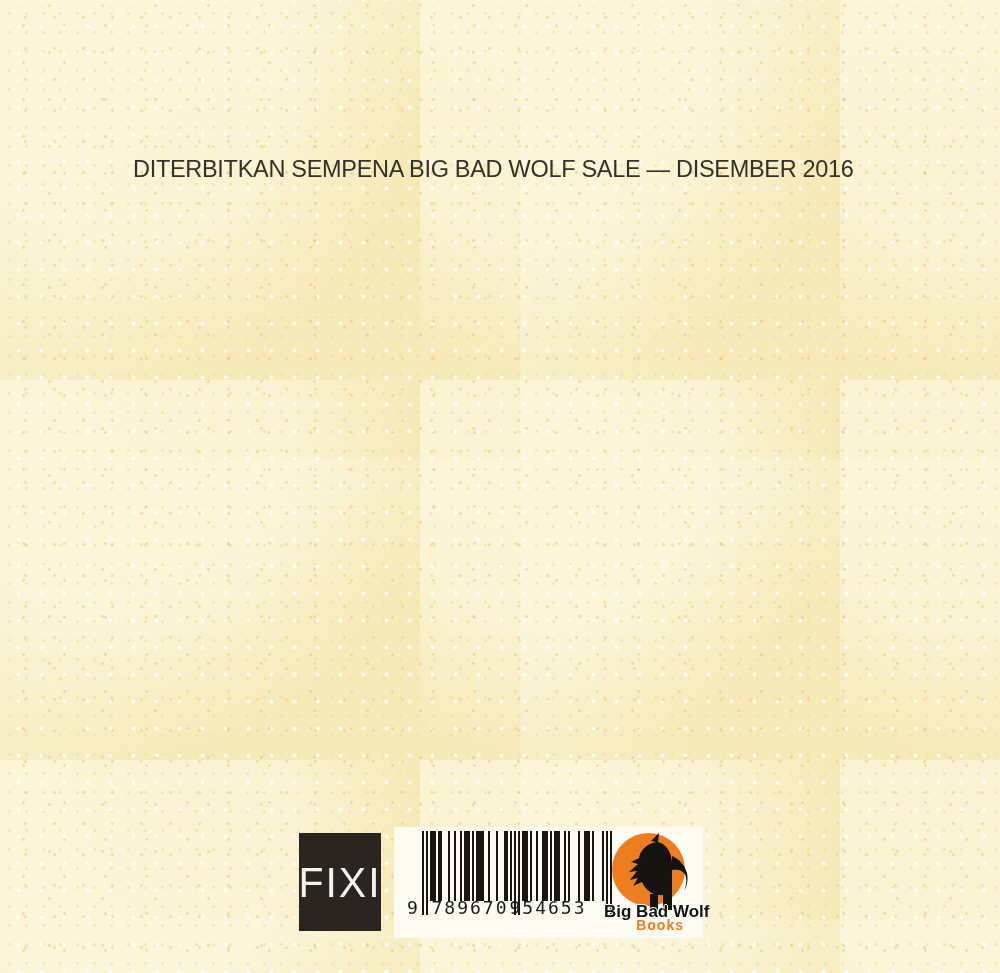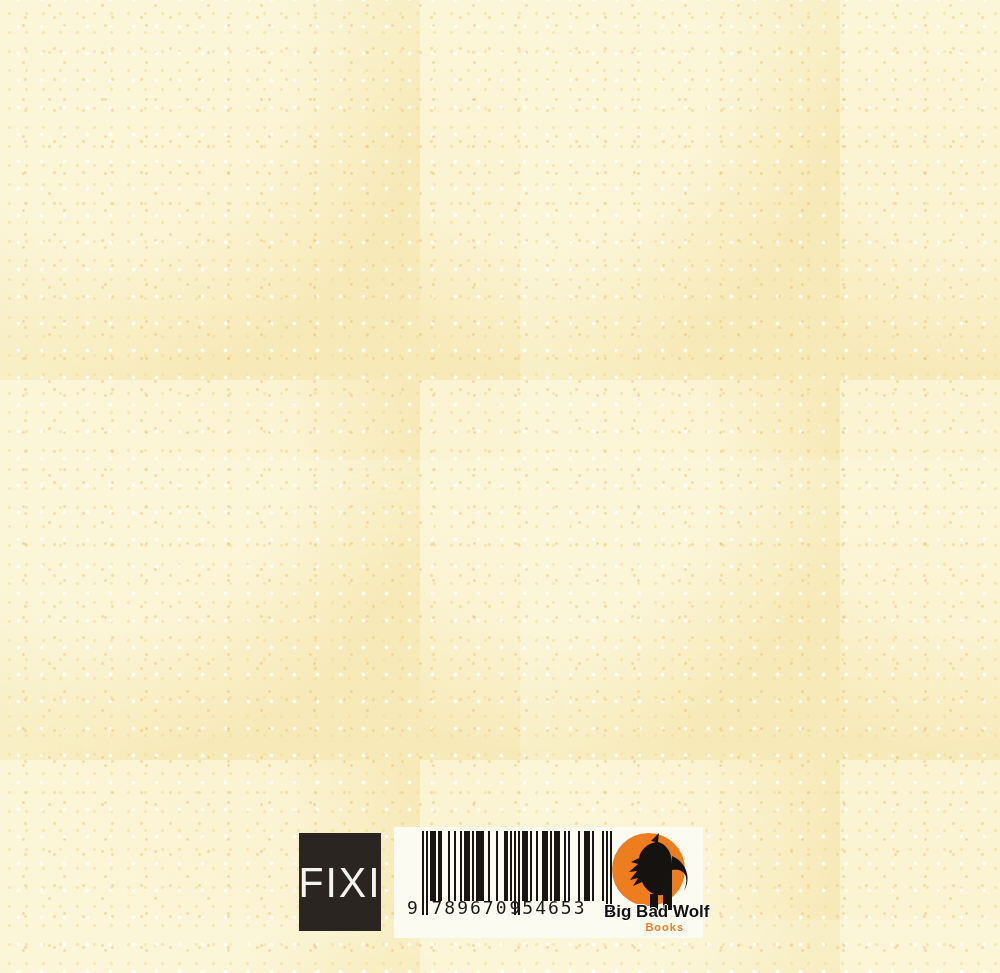--- a/index.html
+++ b/index.html
@@ -59,29 +59,30 @@
   }
   .bbw-wolf{position:absolute;left:0;top:0;width:94px;height:86px;}
   .bbw-title{
     position:absolute;left:0;bottom:13px;width:100%;text-align:center;
     font-size:17px;font-weight:bold;color:#141210;letter-spacing:0;
     text-shadow:1px 0 0 #fff,-1px 0 0 #fff,0 1px 0 #fff,0 -1px 0 #fff;
     white-space:nowrap;
   }
   .bbw-sub{
     position:absolute;right:14px;bottom:2px;
-    font-size:11px;font-weight:bold;color:#ee7d1f;letter-spacing:1px;
+    font-size:14px;font-weight:bold;color:#ee7d1f;letter-spacing:1px;
   }
 </style>
 </head>
 <body>
 
 <div class="cover">
 
   <div class="copy">
+    <p class="pub-note">DITERBITKAN SEMPENA BIG BAD WOLF SALE — DISEMBER 2016</p>
   </div>
 
   <div class="fixi-logo">
     <span>FIXI</span>
   </div>
 
   <div class="barcode-strip">
 
     <div class="barcode">
       <svg id="bc-svg" width="190" height="84">

